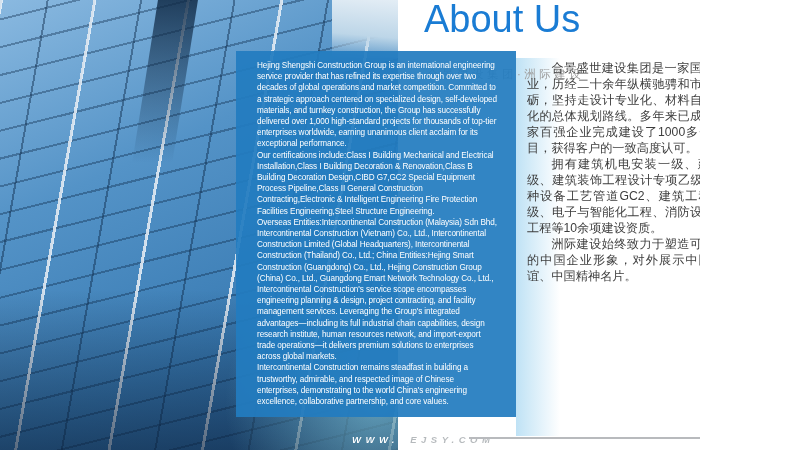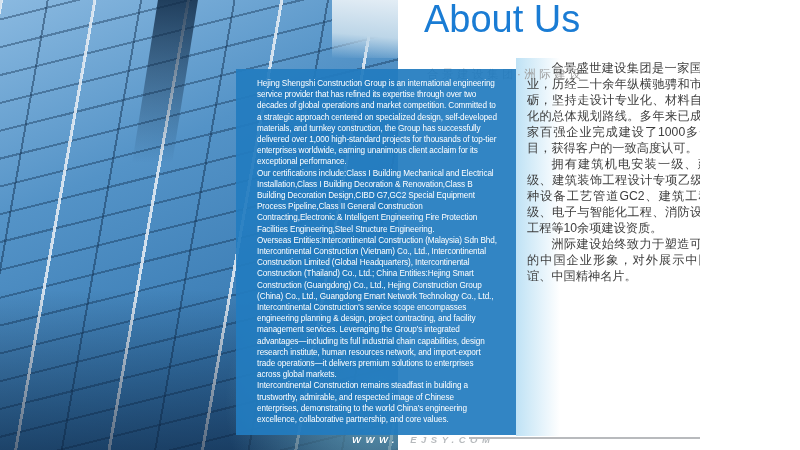--- a/index.html
+++ b/index.html
@@ -29,21 +29,21 @@
 
   
   .page-title { position:absolute; left:424px; top:-2px; font-size:38px;
     color:var(--title-blue,#1a7cd4); white-space:nowrap; }
   .page-subtitle { position:absolute; left:427px; top:43px; font-size:11.5px;
     letter-spacing:3.5px; color:#9d9d9d; white-space:nowrap;margin-top:24px; }
   .logo { position:absolute; left:747px; top:5px; width:47px; height:44px; }
   .logo svg path, .logo svg rect { fill:var(--logo-blue,#2b70ca); }
 
   
-  .overlay-box { position:absolute; left:236px; top:69px; width:280px; height:366px;
+  .overlay-box { position:absolute; left:236px; top:51px; width:280px; height:366px;
     box-sizing:border-box; padding:9px 19px 8px 21px;
     background:rgba(34,124,192,0.93); color:#ffffff;
     font-size:8.2px; line-height:11.2px; letter-spacing:-0.1px; overflow:hidden; }
   .overlay-box p { margin:0; }
 
   
   .box-glow { position:absolute; left:516px; top:58px; width:44px; height:378px;
     background:linear-gradient(90deg, #bfe2f5, rgba(255,255,255,0)); }
 
   

